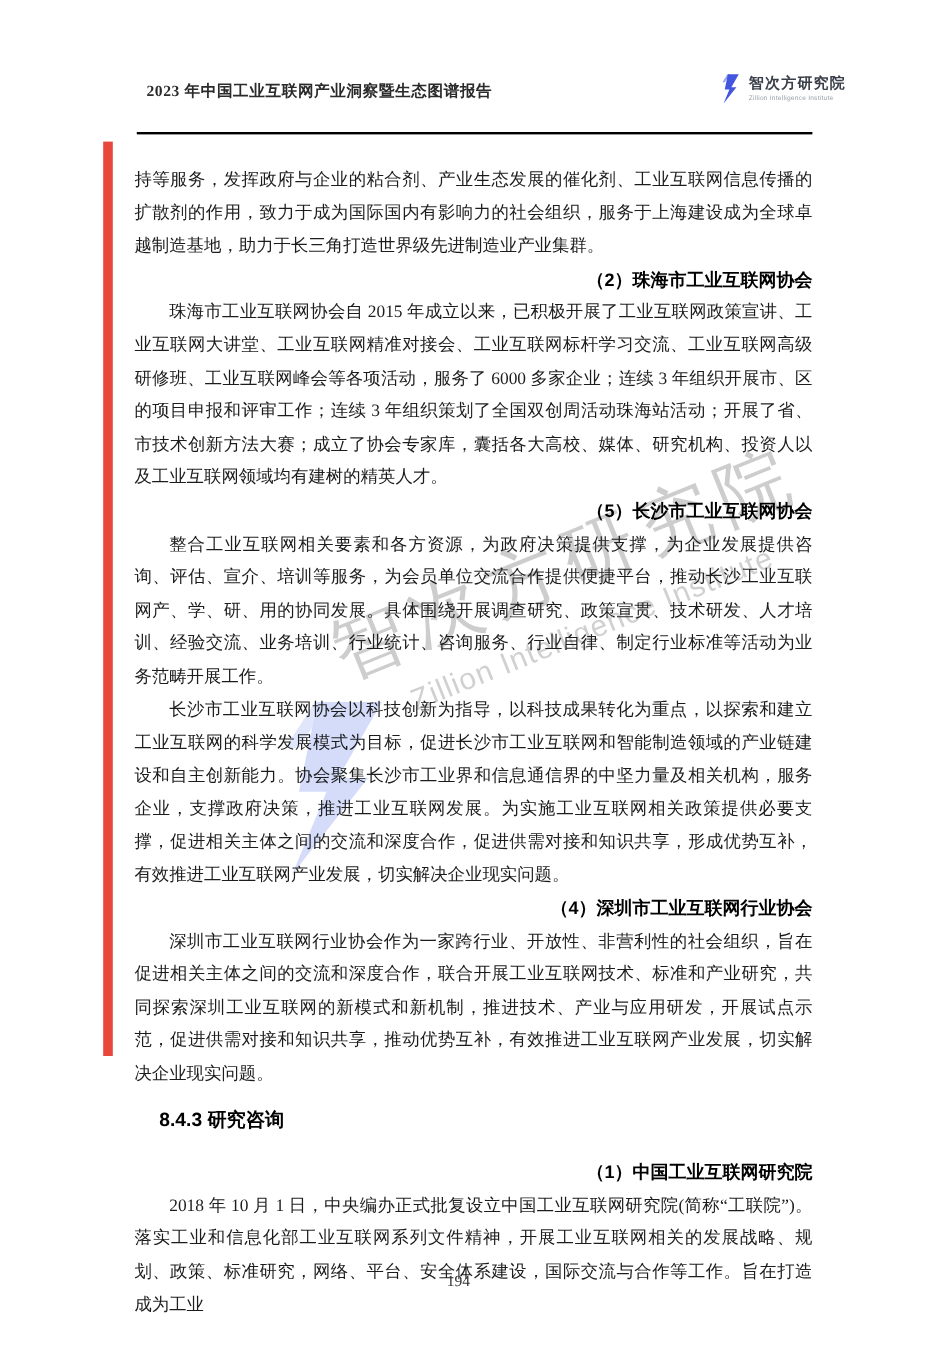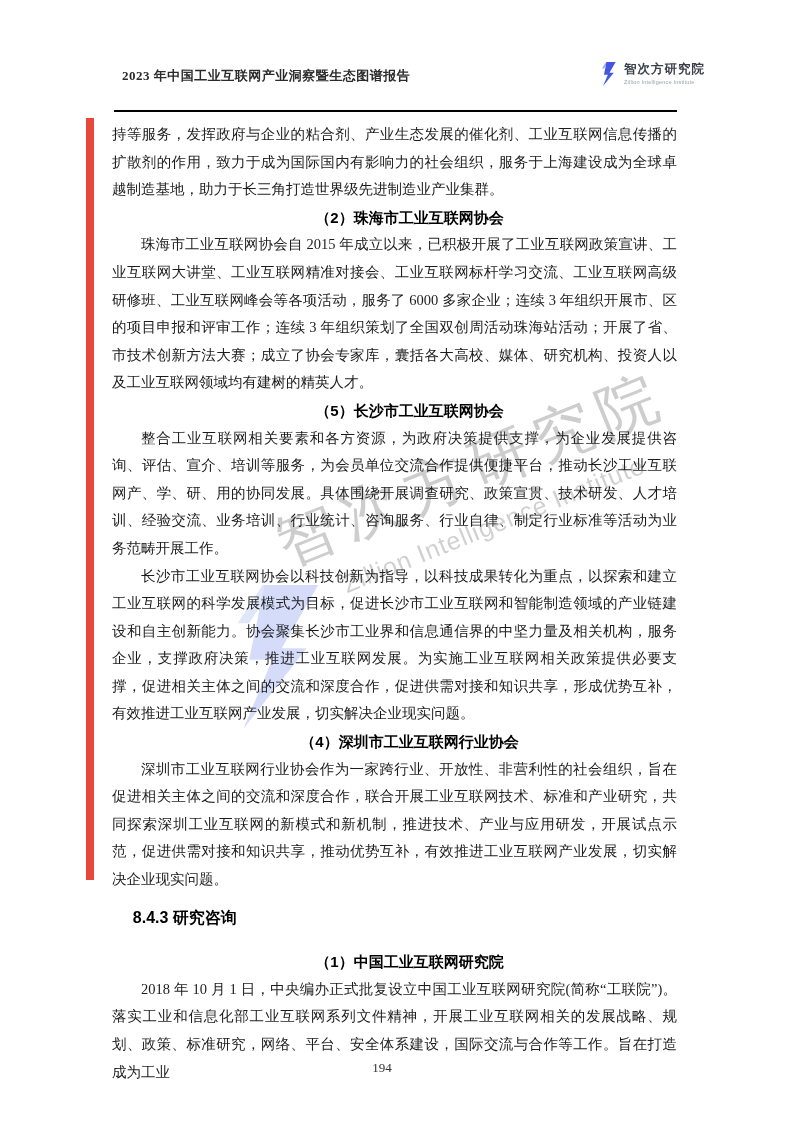--- a/index.html
+++ b/index.html
@@ -101,36 +101,36 @@
     width: 96px;
     height: 176px;
     opacity: 0.32;
     pointer-events: none;
   }
 
   
   .doc {
     position: absolute;
     left: 112px;
-    top: 98px;
+    top: 114px;
     width: 565px;
     font-size: 14.5px;
     line-height: 27.6px;
     color: #1c1c1c;
     text-align: justify;
   }
   .para { text-indent: 2em; }
   .para.no-indent { text-indent: 0; }
   .sub-heading {
     text-indent: 2em;
     font-weight: bold;
     color: #000;
     font-family: "Liberation Sans", sans-serif;
     font-size: 15px;
-    text-align: center;
+    text-align: right;
   }
   .section-heading {
     text-indent: 1.3em;
     font-weight: bold;
     color: #000;
     font-family: "Liberation Sans", sans-serif;
     font-size: 16px;
     margin-top: 10px;
     text-align: left;
   }

